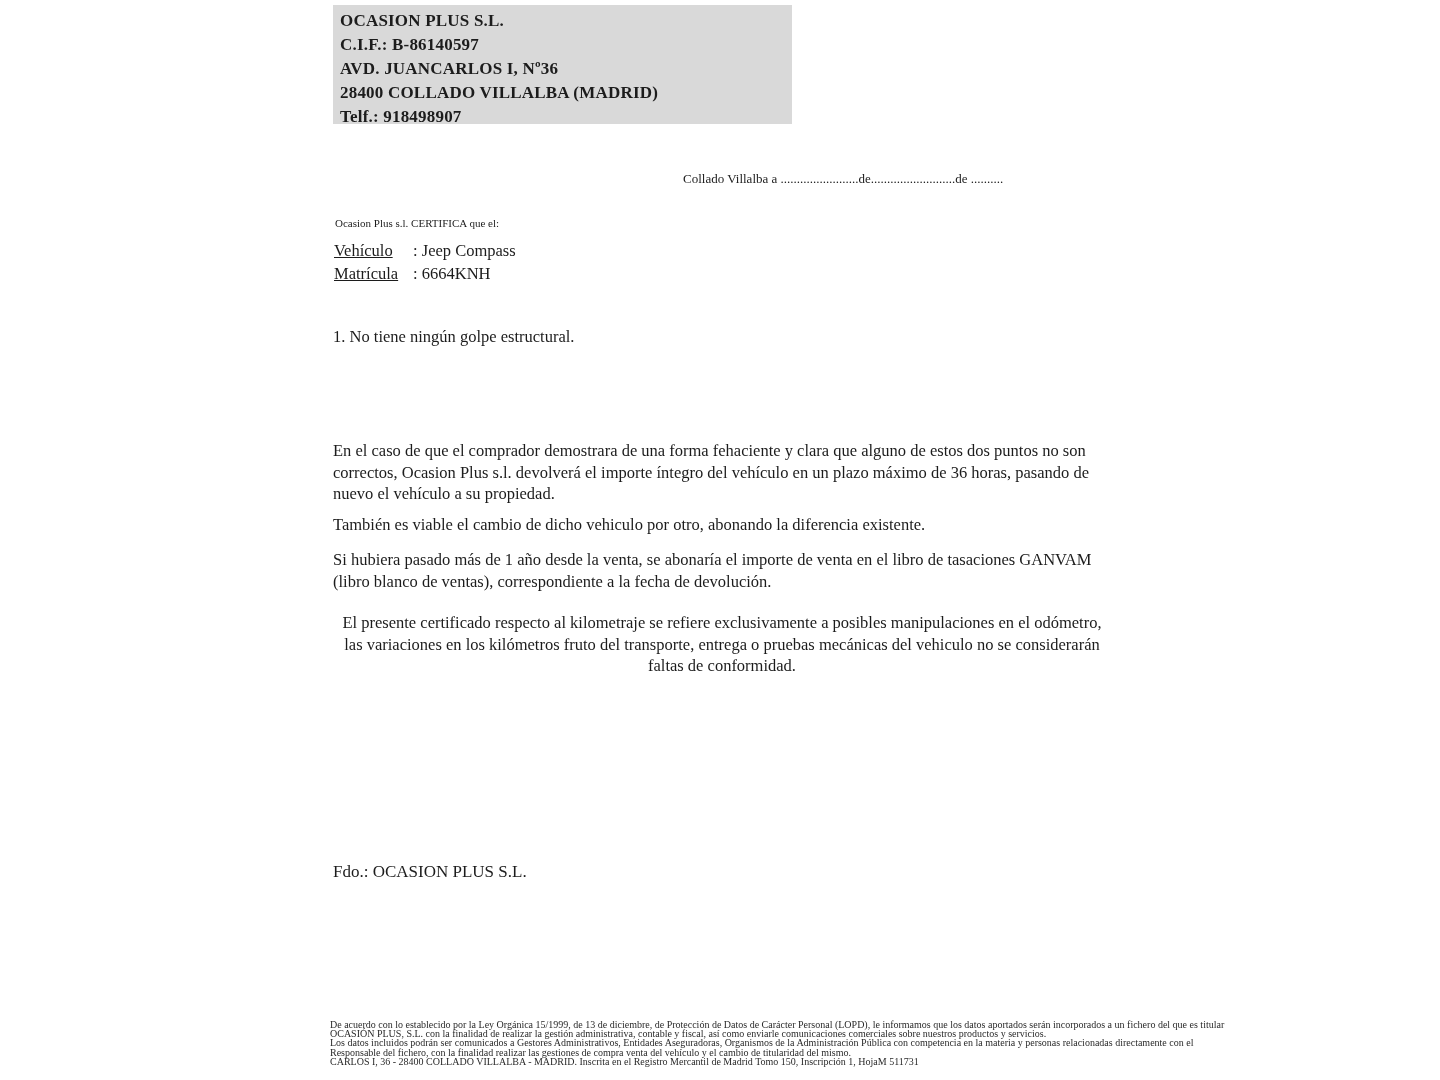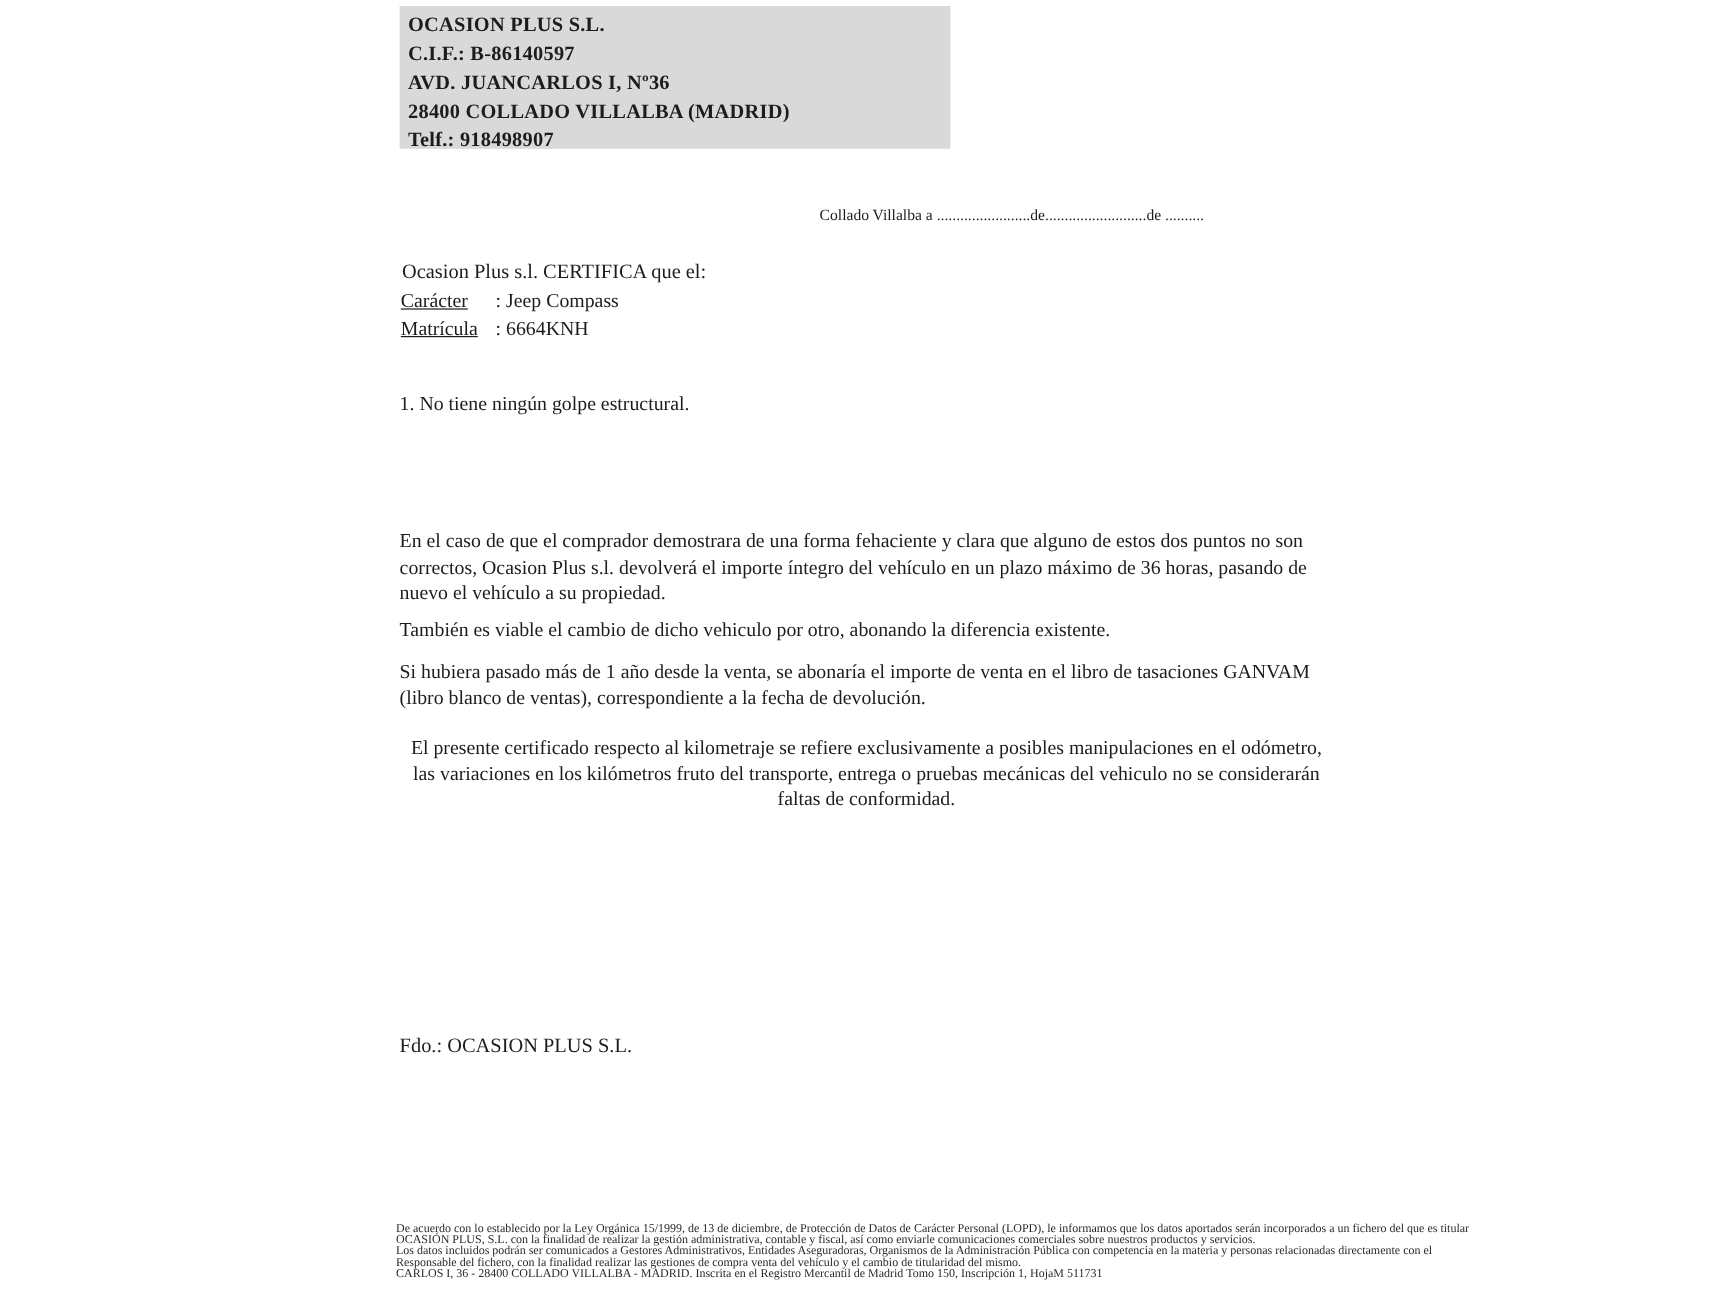--- a/index.html
+++ b/index.html
@@ -37,21 +37,21 @@
     position: absolute;
     left: 683px;
     top: 171px;
     font-size: 13px;
     white-space: nowrap;
   }
   .certifica-intro {
     position: absolute;
     left: 335px;
     top: 217px;
-    font-size: 17px;
+    font-size: 11px;
     white-space: nowrap;
   }
   .field-row {
     position: absolute;
     left: 334px;
     font-size: 16.5px;
     white-space: nowrap;
   }
   .field-row .label-wrap {
     display: inline-block;
@@ -113,21 +113,21 @@
     <div class="hline">AVD. JUANCARLOS I, Nº36</div>
     <div class="hline">28400 COLLADO VILLALBA (MADRID)</div>
     <div class="hline">Telf.: 918498907</div>
   </div>
 
   <div class="date-line">Collado Villalba a ........................de..........................de ..........</div>
 
   <div class="certifica-intro">Ocasion Plus s.l. CERTIFICA que el:</div>
 
   <div class="field-row row-vehicle">
-    <span class="label-wrap"><span class="label-text">Carácter</span></span><span>: Jeep Compass</span>
+    <span class="label-wrap"><span class="label-text">Vehículo</span></span><span>: Jeep Compass</span>
   </div>
 
   <div class="field-row row-plate">
     <span class="label-wrap"><span class="label-text">Matrícula</span></span><span>: 6664KNH</span>
   </div>
 
   <div class="point point-1">1. No tiene ningún golpe estructural.</div>
 
   <div class="para para-1">En el caso de que el comprador demostrara de una forma fehaciente y clara que alguno de estos dos puntos no son correctos, Ocasion Plus s.l. devolverá el importe íntegro del vehículo en un plazo máximo de 36 horas, pasando de nuevo el vehículo a su propiedad.</div>
   <div class="para para-2">También es viable el cambio de dicho vehiculo por otro, abonando la diferencia existente.</div>

